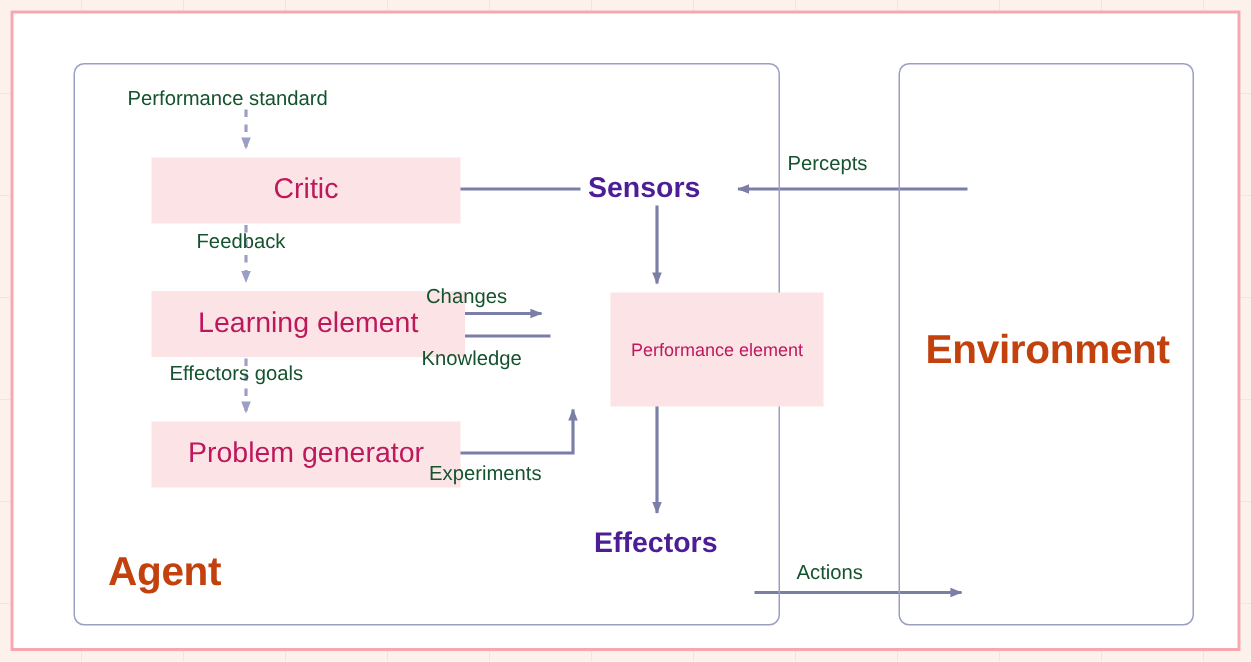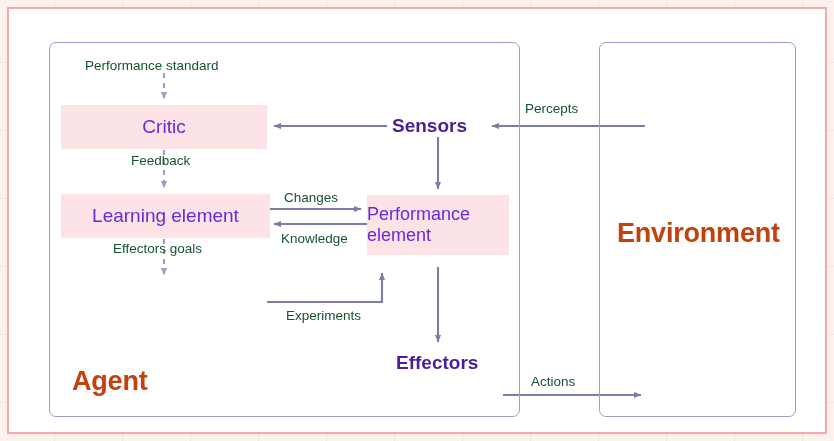--- a/index.html
+++ b/index.html
@@ -36,27 +36,27 @@
   .box-title{
     position:absolute;font-weight:bold;color:#c2410c;
     font-size:27px;letter-spacing:-.2px;white-space:nowrap;
   }
   #agent-title{left:63px;top:357px;}
   #environment-title{left:608px;top:209px;}
 
   
   .pink-block{
     position:absolute;background:#fce4e6;box-sizing:border-box;
-    display:flex;align-items:center;justify-content:center;
-    color:#6d28d9;font-size:19px;line-height:1.18;
+    display:flex;align-items:center;justify-content:center;text-align:center;
+    color:#be185d;font-size:19px;line-height:1.18;margin-left:40px;
   }
   #critic-block{left:52px;top:96px;width:206px;height:44px;}
   #learning-element-block{left:52px;top:185px;width:209px;height:44px;}
   #problem-generator-block{left:52px;top:272px;width:206px;height:44px;}
-  #performance-element-block{left:358px;top:186px;width:142px;height:60px;font-size:18px;}
+  #performance-element-block{left:358px;top:186px;width:142px;height:76px;font-size:12px;}
 
   
   .plain-label{
     position:absolute;font-weight:bold;color:#4c1d95;font-size:19px;white-space:nowrap;
   }
   #sensors-label{left:383px;top:106px;}
   #effectors-label{left:387px;top:343px;}
 
   
   .edge-label{
@@ -118,20 +118,21 @@
     </svg>
 
     <div class="outline-box" id="agent-box"></div>
     <div class="outline-box" id="environment-box"></div>
 
     <div class="box-title" id="agent-title">Agent</div>
     <div class="box-title" id="environment-title">Environment</div>
 
     <div class="pink-block" id="critic-block">Critic</div>
     <div class="pink-block" id="learning-element-block">Learning element</div>
+    <div class="pink-block" id="problem-generator-block">Problem generator</div>
     <div class="pink-block" id="performance-element-block">Performance element</div>
 
     <div class="plain-label" id="sensors-label">Sensors</div>
     <div class="plain-label" id="effectors-label">Effectors</div>
 
     <div class="edge-label" id="lbl-performance-standard">Performance standard</div>
     <div class="edge-label" id="lbl-feedback">Feedback</div>
     <div class="edge-label" id="lbl-learning-goals">Effectors goals</div>
     <div class="edge-label" id="lbl-changes">Changes</div>
     <div class="edge-label" id="lbl-knowledge">Knowledge</div>

